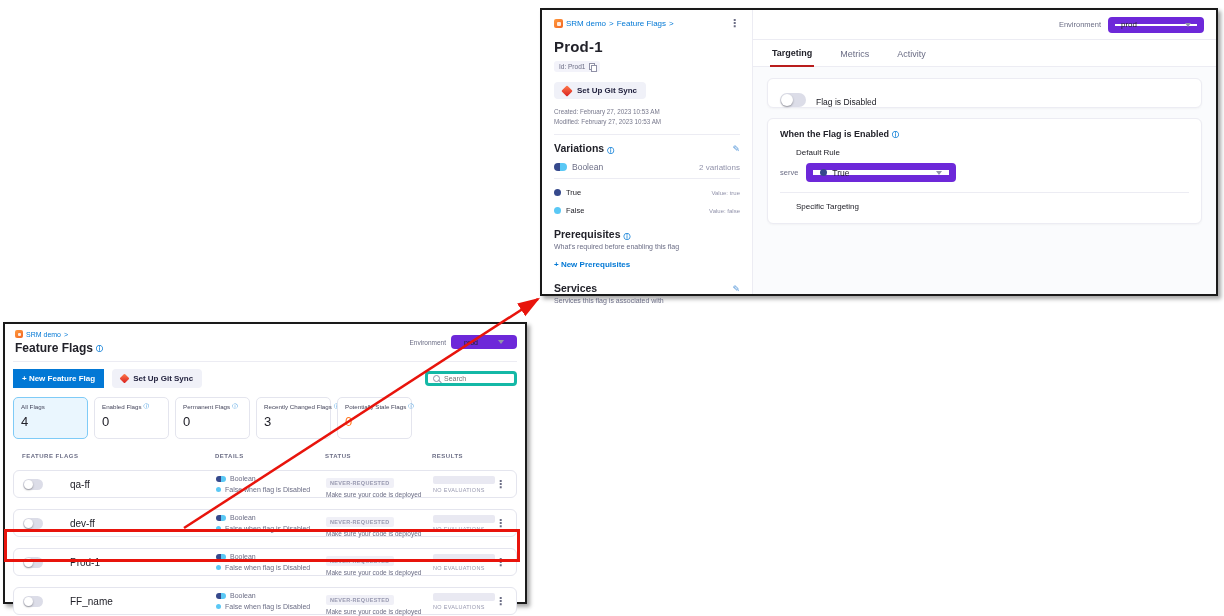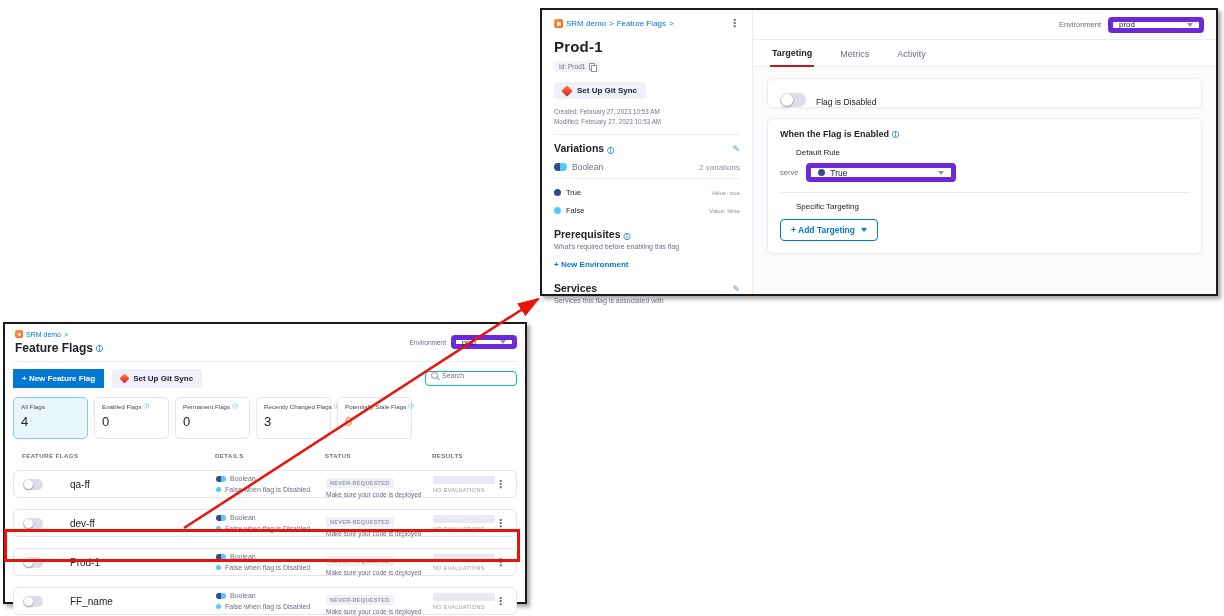--- a/index.html
+++ b/index.html
@@ -33,21 +33,21 @@
     background:linear-gradient(135deg,#ff7b4b,#d81e1e); }
   .copy-icon { position:relative; width:6px; height:7px; display:inline-block; }
   .copy-icon::before,.copy-icon::after { content:""; position:absolute; width:4px; height:5px;
     border:1px solid #8f90a6; background:#fff; }
   .copy-icon::before { left:0; top:0; } .copy-icon::after { left:2px; top:2px; }
   .search-glyph { position:relative; width:7px; height:7px; border:1px solid #8f90a6;
     border-radius:50%; flex:0 0 auto; }
   .search-glyph::after { content:""; position:absolute; width:4px; height:1px; background:#8f90a6;
     right:-3px; bottom:-1px; transform:rotate(45deg); }
   .select { display:flex; align-items:center; gap:5px; background:#fff;
-    border:5px solid #6d28d9; border-radius:4px; cursor:pointer; }
+    border:7px solid #6d28d9; border-radius:4px; cursor:pointer; }
   .select .chev { margin-left:auto; }
   .hdiv { border-top:1px solid #ececf3; }
 
   
   #detail-panel { left:540px; top:8px; width:678px; height:288px; display:flex; }
   .dp-sidebar { width:211px; border-right:1px solid #ececf3; padding:8px 12px 0 12px; flex:0 0 auto; }
   .dp-crumb { display:flex; align-items:center; gap:3px; font-size:8px; white-space:nowrap; }
   .dp-crumb .kebab-icon { margin-left:auto; }
   .dp-title { font-size:15px; font-weight:bold; margin-top:9px; letter-spacing:.2px; }
   .dp-id-badge { display:inline-flex; align-items:center; gap:4px; margin-top:4px;
@@ -100,22 +100,22 @@
   .lp-title { display:flex; align-items:center; font-size:12px; font-weight:bold; margin-top:3px; }
   .lp-env { position:absolute; right:0; top:6px; display:flex; align-items:center; gap:5px; }
   .lp-env .env-select { width:66px; height:14px; font-size:7px; }
   .lp-env .env-label { font-size:6.5px; }
   .lp-toolbar { display:flex; align-items:center; gap:8px; margin-top:7px; }
   .btn-primary { background:#0278d5; color:#fff; font-size:8px; font-weight:bold;
     border:none; border-radius:0; padding:5px 9px; cursor:pointer; }
   .btn-secondary { display:inline-flex; align-items:center; gap:5px; background:#f0f1f8;
     color:#23233f; font-size:8px; font-weight:bold; border:none; border-radius:4px;
     padding:5px 9px; cursor:pointer; }
-  .lp-search { margin-left:auto; display:flex; align-items:flex-start; gap:4px; width:92px; height:15px;
-    border:1px solid #14b8a6; border-radius:4px; padding:0 5px; background:#fff; }
+  .lp-search { margin-left:auto; display:flex; align-items:center; gap:4px; width:92px; height:15px;
+    border:3px solid #14b8a6; border-radius:4px; padding:0 5px; background:#fff; }
   .lp-search input { border:none; outline:none; width:100%; font-size:7px; color:#44455b;
     font-family:inherit; background:transparent; }
   .lp-cards { display:flex; gap:6px; margin-top:9px; }
   .stat-card { width:75px; height:42px; border:1px solid #e4e5ee; border-radius:5px;
     padding:5px 7px; cursor:pointer; background:#fff; }
   .stat-card.selected { background:#eaf6fe; border-color:#7fcbf7; }
   .stat-label { font-size:6.2px; color:#44455b; white-space:nowrap; display:flex; align-items:center; }
   .stat-label .info-icon { font-size:5.5px; margin-left:2px; }
   .stat-value { font-size:13px; margin-top:4px; color:#22222a; }
   .stat-value.orange { color:#ff7b26; }
@@ -201,21 +201,21 @@
         <span class="dot false-dot"></span>
         <span>False</span>
         <span class="var-val">Value: false</span>
       </div>
 
       <div class="sec-head mt12">
         <span>Prerequisites</span>
         <span class="info-icon">ⓘ</span>
       </div>
       <div class="sec-desc">What's required before enabling this flag</div>
-      <div class="dp-prereq-link">+ New Environment</div>
+      <div class="dp-prereq-link">+ New Prerequisites</div>
 
       <div class="sec-head mt12">
         <span>Services</span>
         <span class="pencil-icon">✎</span>
       </div>
       <div class="sec-desc">Services this flag is associated with</div>
     </div>
 
     <div class="dp-main">
       <div class="dp-env-row">
@@ -247,26 +247,20 @@
           <div class="serve-row">
             <span class="serve-label">serve</span>
             <div class="select serve-select">
               <span class="dot true-dot"></span>
               <span>True</span>
               <span class="chev"></span>
             </div>
           </div>
           <div class="hdiv"></div>
           <div class="rule-sub" style="margin-top:0;">Specific Targeting</div>
-          <div>
-            <div class="add-target-btn">
-              <span>+ Add Targeting</span>
-              <span class="chev blue-chev"></span>
-            </div>
-          </div>
         </div>
 
       </div>
     </div>
   </div>
 
   <div class="panel" id="list-panel">
 
     <div class="lp-header">
       <div class="lp-crumb">

